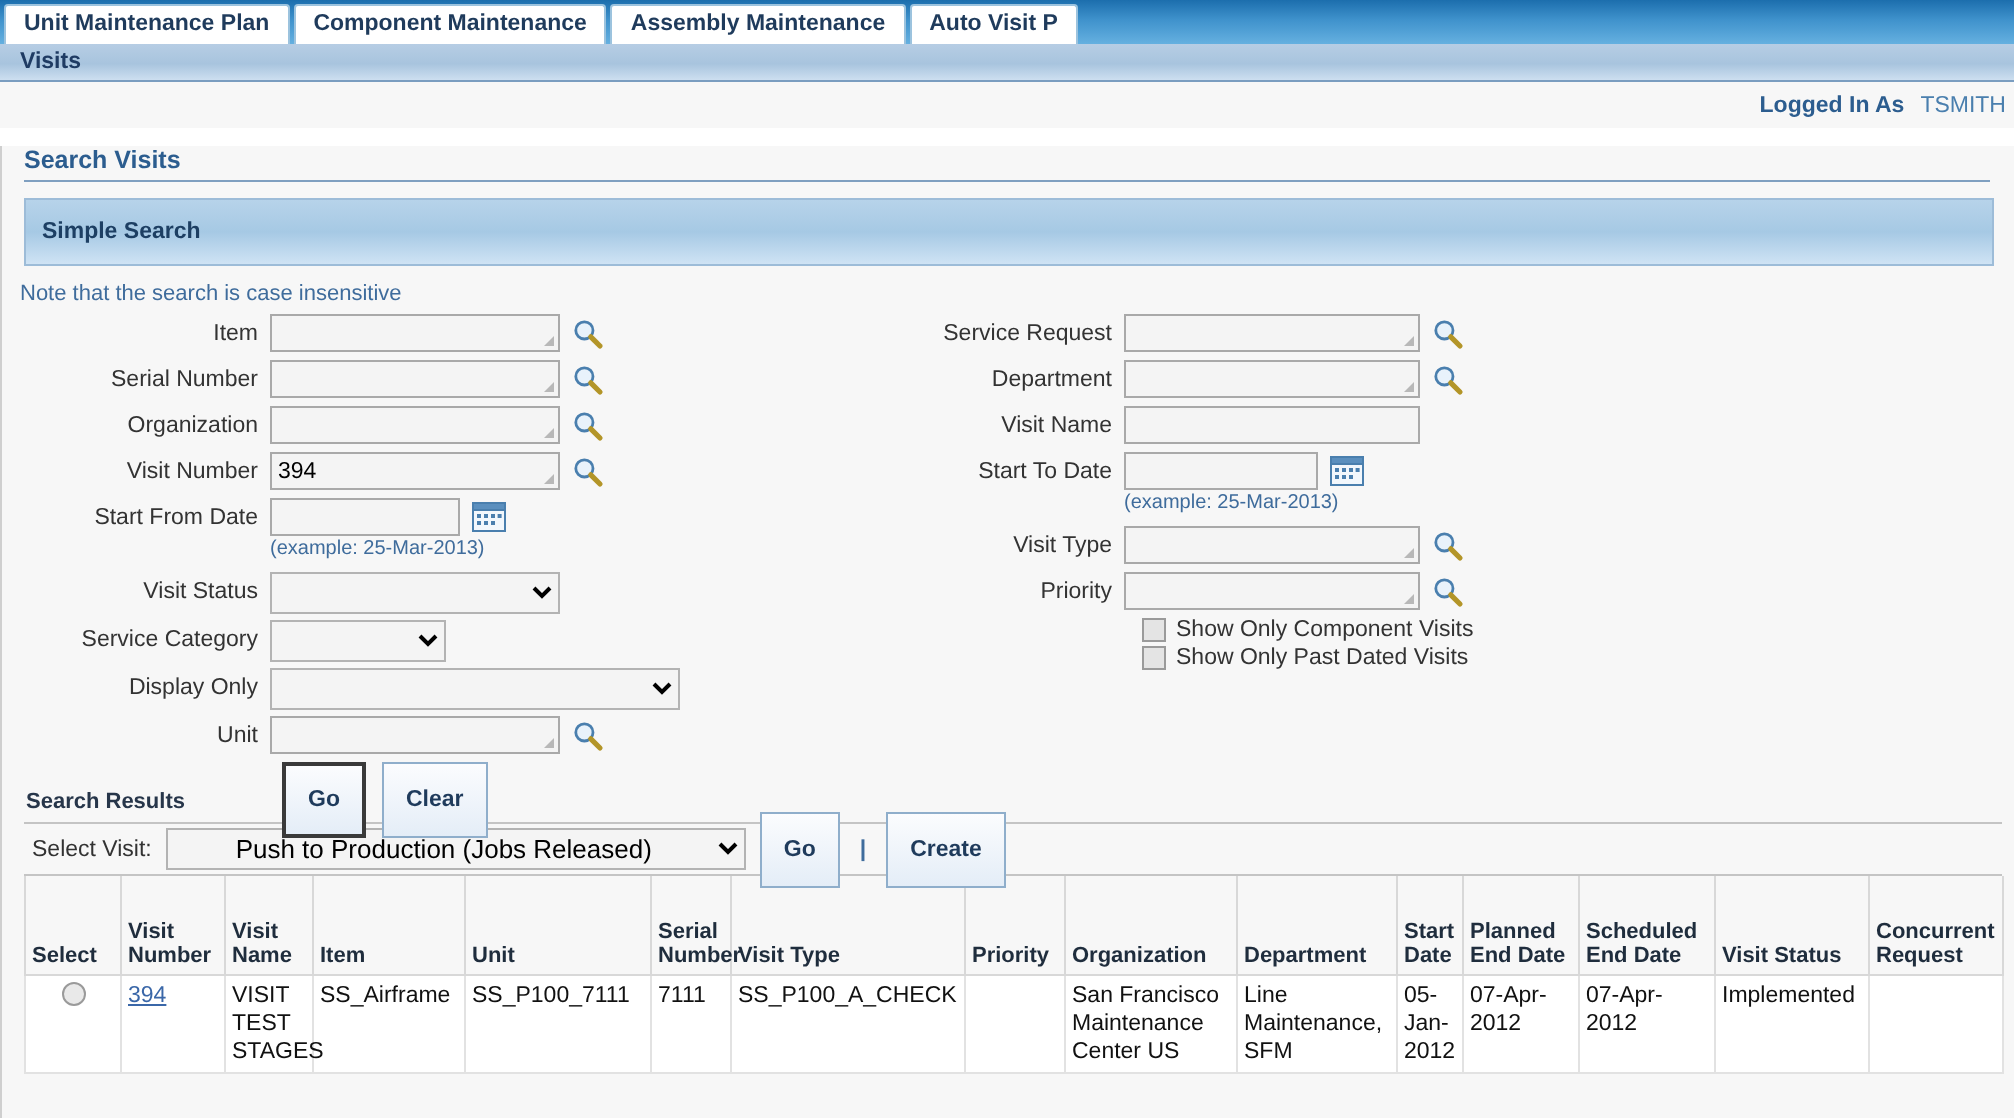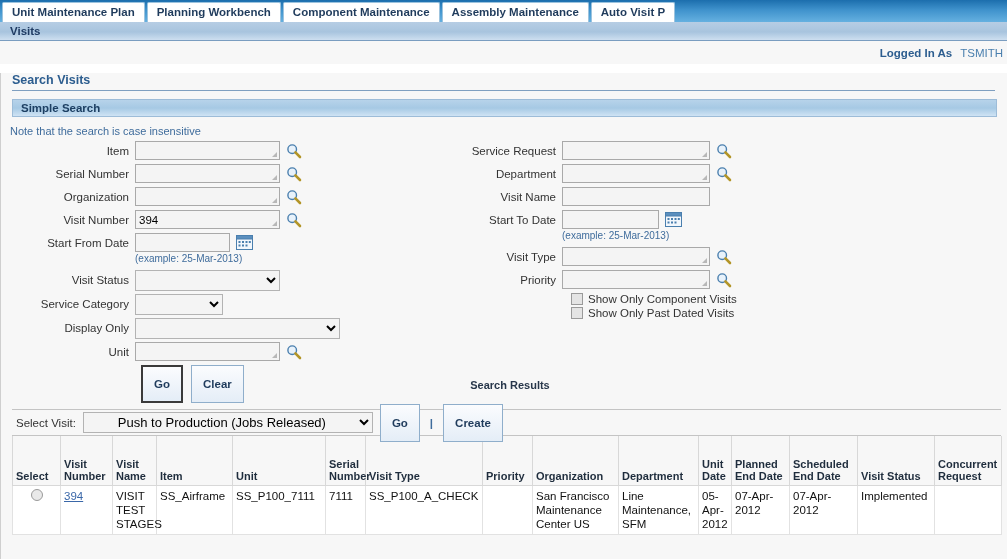--- a/index.html
+++ b/index.html
@@ -102,21 +102,21 @@
     margin: 8px 12px 0 12px;
     font-size: 12.5px;
     font-weight: bold;
     color: #2c5d8f;
     padding-bottom: 3px;
     border-bottom: 1px solid #7f9fc0;
   }
 
   .panel-header {
     margin: 8px 10px 0 12px;
-    height: 18px;
+    height: 34px;
     background: linear-gradient(to bottom, #b7d3ea 0%, #a6c9e4 50%, #cfe3f4 100%);
     border: 1px solid #9dbcd8;
     display: flex;
     align-items: center;
     padding-left: 8px;
   }
   .panel-header span {
     font-size: 11.5px;
     font-weight: bold;
     color: #1d3f63;
@@ -223,25 +223,24 @@
     background: linear-gradient(to bottom,#fbfcfe 0%, #e4edf7 100%);
     border: 1px solid #8faecb;
     padding: 2px 11px;
     cursor: pointer;
     height: 38px;
   }
   .btn.primary { border: 2px solid #3a3a3a; }
 
   
   .results-title {
-    margin: 6px 0 18px 13px;
+    margin: 6px 0 4px 13px;
     font-size: 11px;
     font-weight: bold;
     color: #27364a;
-    text-align: center;
   }
   .results-bar {
     margin: 0 6px 0 12px;
     border-top: 1px solid #c4c4c4;
     border-bottom: 1px solid #c4c4c4;
     height: 27px;
     display: flex;
     align-items: center;
     gap: 7px;
     padding-left: 4px;
@@ -287,21 +286,20 @@
     display: inline-block;
     cursor: pointer;
   }
   .vlink { color: #3a67a8; text-decoration: underline; cursor: pointer; font-size: 11.5px; }
 </style>
 </head>
 <body>
 
 <div class="tabbar">
   <div class="tab">Unit Maintenance Plan</div>
-  <div class="tab">Planning Workbench</div>
   <div class="tab">Component Maintenance</div>
   <div class="tab">Assembly Maintenance</div>
   <div class="tab">Auto Visit P</div>
 </div>
 
 <div class="subbar">
   <span class="subbar-title">Visits</span>
 </div>
 
 <div class="loginbar">
@@ -599,21 +597,21 @@
           <th>Select</th>
           <th>Visit Number</th>
           <th>Visit Name</th>
           <th>Item</th>
           <th>Unit</th>
           <th>Serial Number</th>
           <th>Visit Type</th>
           <th>Priority</th>
           <th>Organization</th>
           <th>Department</th>
-          <th>Unit Date</th>
+          <th>Start Date</th>
           <th>Planned End Date</th>
           <th>Scheduled End Date</th>
           <th>Visit Status</th>
           <th>Concurrent Request</th>
         </tr>
       </thead>
       <tbody>
         <tr>
           <td class="selcell">
             <span class="radio"></span>
@@ -622,21 +620,21 @@
             <span class="vlink">394</span>
           </td>
           <td>VISIT TEST STAGES</td>
           <td>SS_Airframe</td>
           <td>SS_P100_7111</td>
           <td>7111</td>
           <td>SS_P100_A_CHECK</td>
           <td></td>
           <td>San Francisco Maintenance Center US</td>
           <td>Line Maintenance, SFM</td>
-          <td>05-Apr-2012</td>
+          <td>05-Jan-2012</td>
           <td>07-Apr-2012</td>
           <td>07-Apr-2012</td>
           <td>Implemented</td>
           <td></td>
         </tr>
       </tbody>
     </table>
   </div>
 </div>
 

